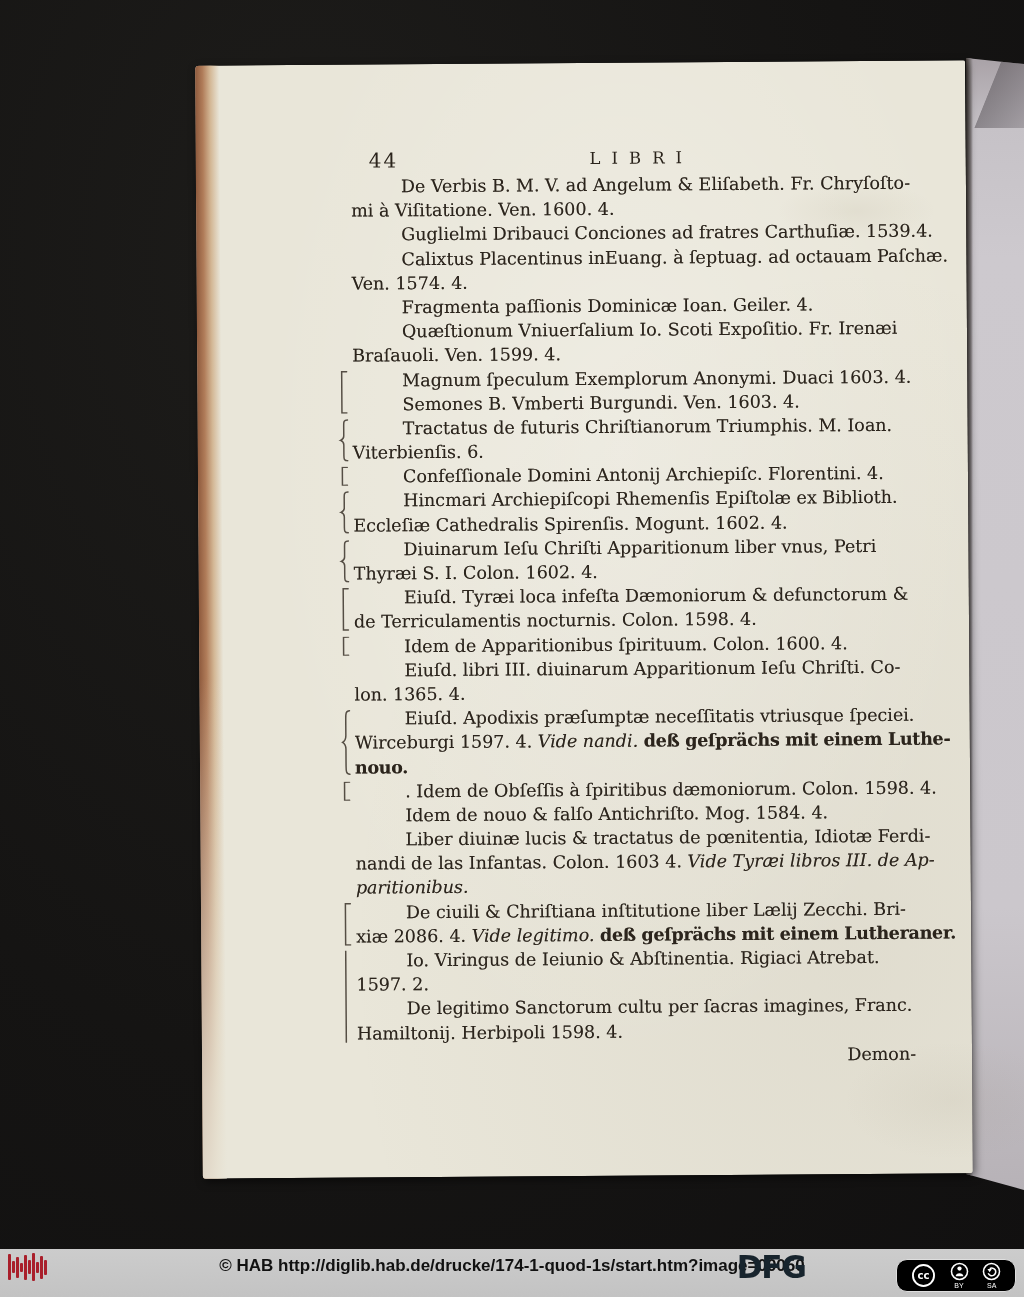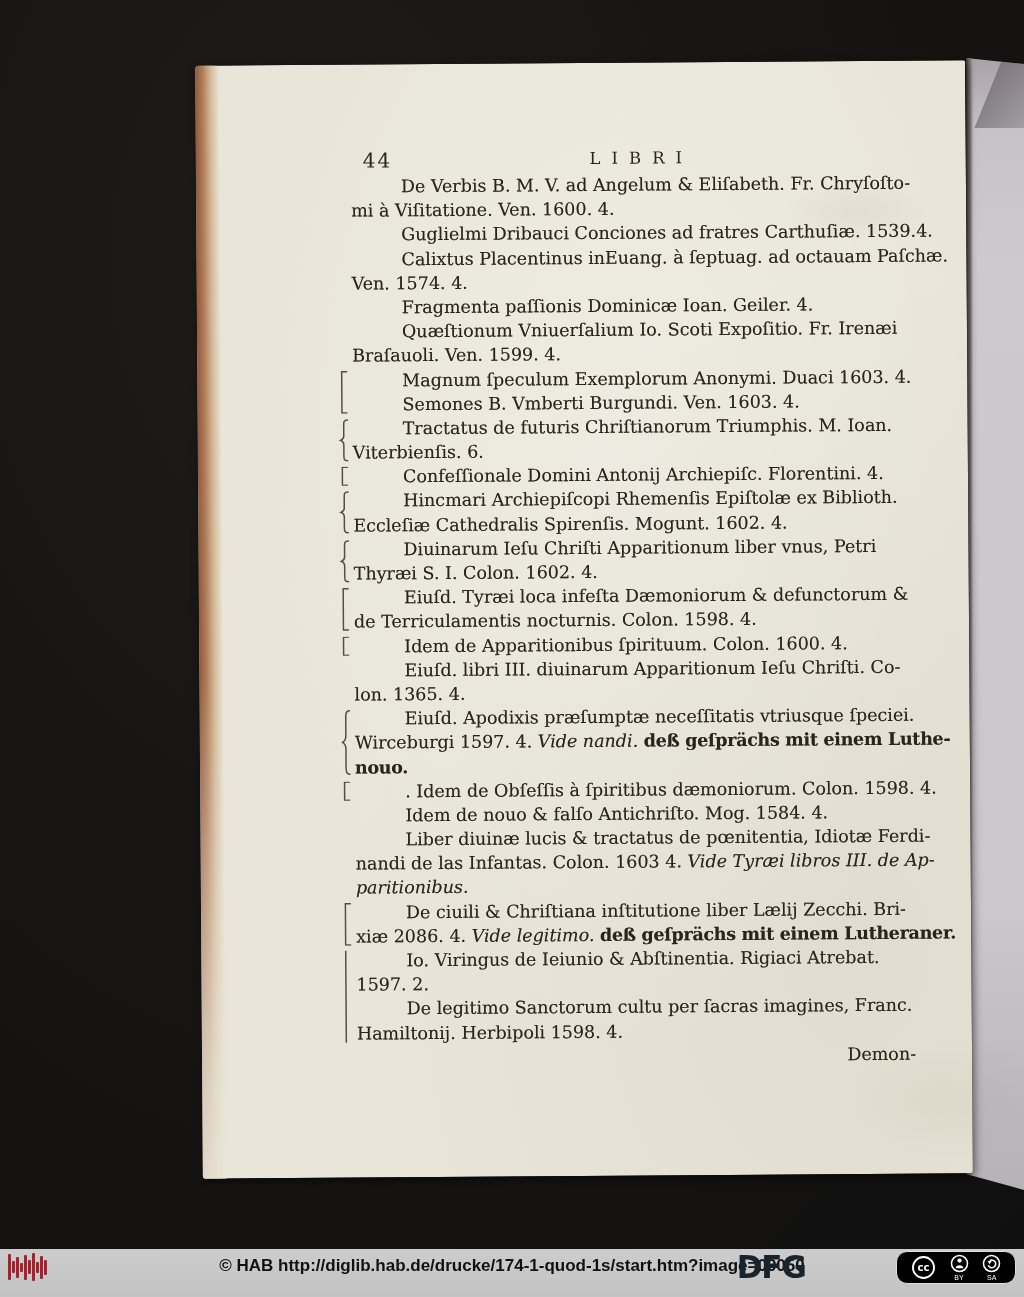--- a/index.html
+++ b/index.html
@@ -32,21 +32,21 @@
         background:linear-gradient(to right,#8e5a3d 0%,#b07c59 30%,#d3b795 62%,rgba(233,230,217,0) 100%);}
   .deckle::after{content:"";position:absolute;inset:0;border-radius:4px 0 0 3px;
         background:linear-gradient(to bottom,rgba(233,230,217,0) 0%,rgba(233,230,217,0) 55%,rgba(233,230,217,.8) 92%,rgba(233,230,217,.9) 100%);}
   .stain-a{position:absolute;left:580px;top:120px;width:160px;height:60px;border-radius:50%;
         background:radial-gradient(ellipse, rgba(150,140,110,.10), rgba(0,0,0,0) 70%);}
   .stain-b{position:absolute;left:640px;top:980px;width:220px;height:120px;border-radius:50%;
         background:radial-gradient(ellipse, rgba(140,130,105,.08), rgba(0,0,0,0) 70%);}
 
   
   .header-row{position:absolute;left:155px;top:84px;width:570px;height:26px;color:#2b241c;}
-  .pagenum{position:absolute;left:12px;top:0;font-size:20px;letter-spacing:2px;}
+  .pagenum{position:absolute;left:18px;top:0;font-size:20px;letter-spacing:2px;}
   .running-title{position:absolute;left:0;right:0;top:2px;text-align:center;
         font-size:16.5px;letter-spacing:11px;text-indent:11px;}
 
   
   .textblock{position:absolute;left:155px;top:110px;width:575px;color:#2b241c;
         font-size:17.5px;line-height:24.2px;white-space:nowrap;}
   .line{height:24.2px;overflow:visible;text-shadow:0 0 .5px rgba(43,36,28,.45);}
   .ind{padding-left:50px;}
   .ar{text-align:right;padding-right:16px;}
   .it{font-style:italic;}
@@ -58,21 +58,21 @@
   .statusbar{position:absolute;left:0;right:0;bottom:0;height:48px;z-index:5;
         background:linear-gradient(to bottom,#cccccc,#c3c3c3);}
   .url{position:absolute;left:0;right:0;top:7px;text-align:center;
         font-family:"Liberation Sans", sans-serif;font-size:17px;font-weight:600;color:#111;}
   .hab-logo{position:absolute;left:8px;top:3px;width:44px;height:30px;
         display:flex;align-items:center;gap:1px;}
   .hab-logo span{display:inline-block;width:3px;background:#a91f2b;border-radius:1px;}
   .dfg{position:absolute;right:218px;top:0px;height:36px;line-height:36px;
         font-family:"DejaVu Sans", sans-serif;font-weight:800;font-size:31px;
         letter-spacing:-1px;color:#17242d;transform:scaleY(1.04);}
-  .cc-badge{position:absolute;right:8px;top:2px;width:118px;height:31px;background:#000;
+  .cc-badge{position:absolute;right:8px;top:10px;width:118px;height:31px;background:#000;
         border:1px solid #dedede;border-radius:11px;display:flex;align-items:center;
         justify-content:space-evenly;}
   .cc-cell{display:flex;flex-direction:column;align-items:center;justify-content:center;}
   .cc-lab{font-family:"Liberation Sans", sans-serif;font-size:7px;color:#fff;line-height:7px;margin-top:1px;}
 </style>
 </head>
 <body>
 
 <div class="stage">
 

